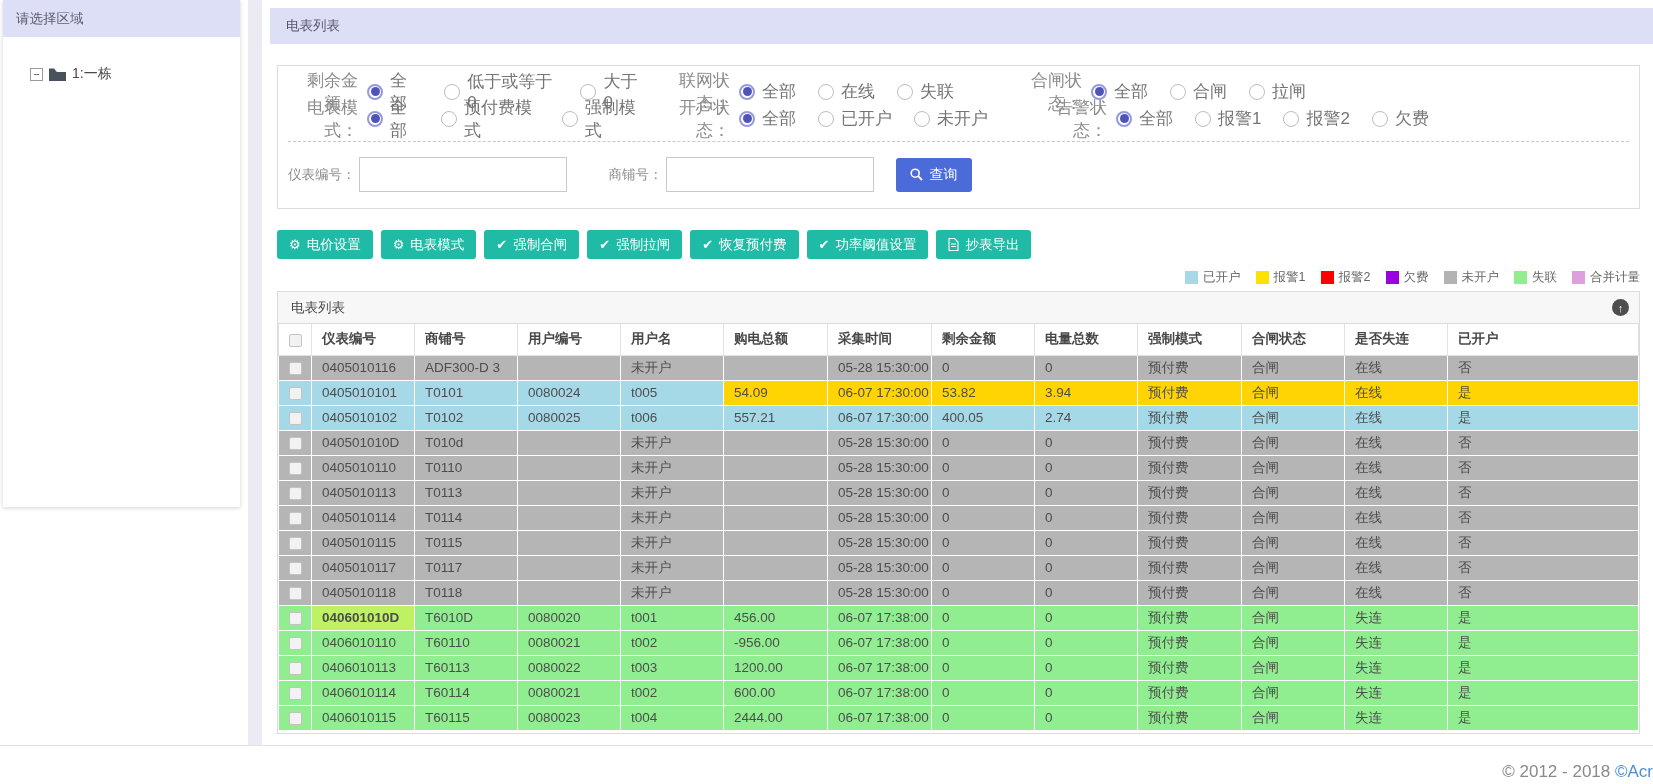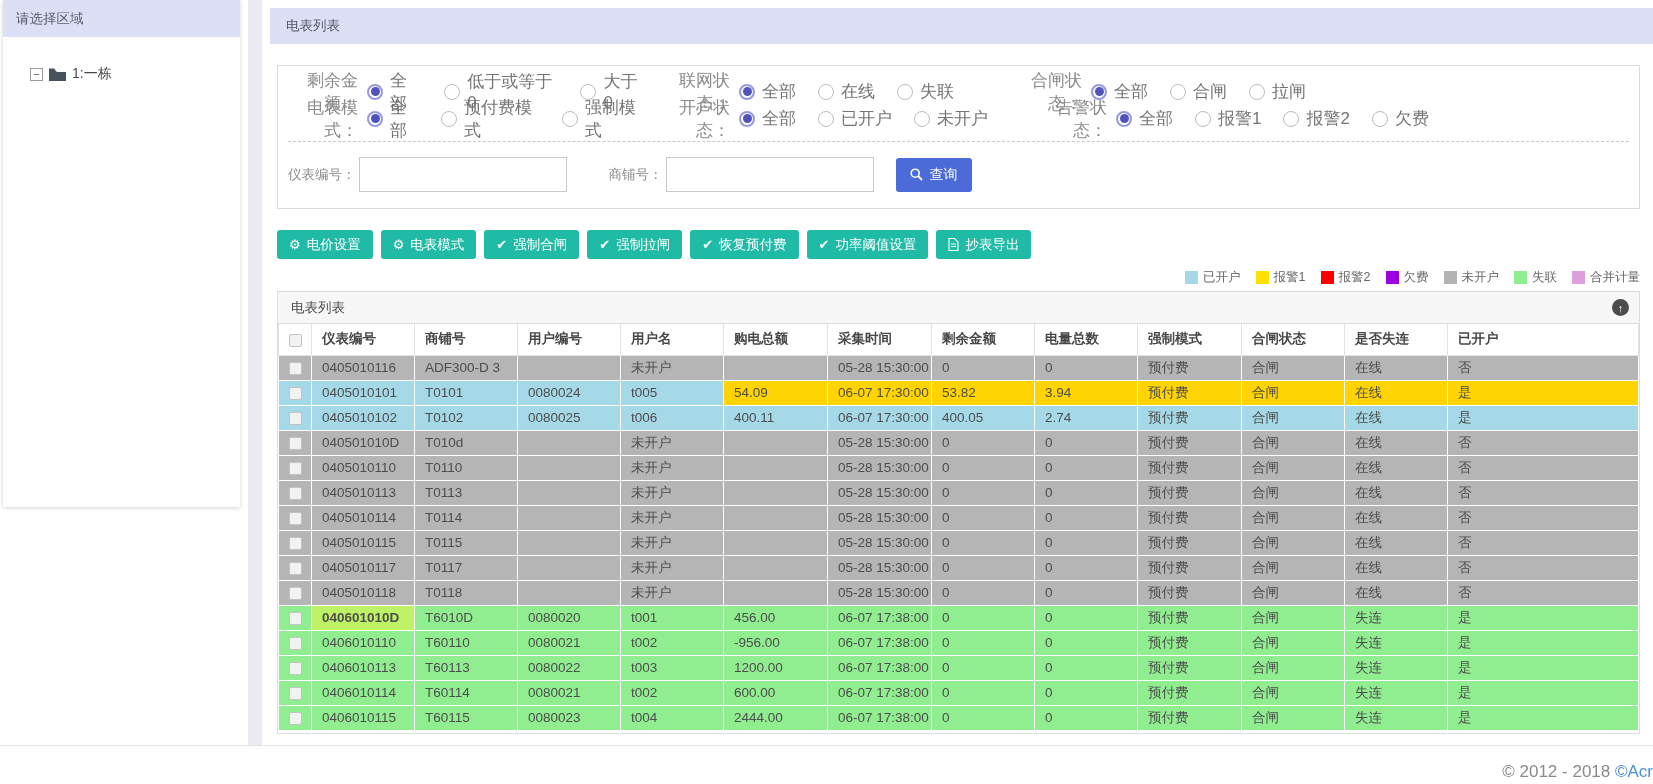--- a/index.html
+++ b/index.html
@@ -366,21 +366,21 @@
               <td style="background: rgb(255, 212, 0);">合闸</td>
               <td style="background: rgb(255, 212, 0);">在线</td>
               <td style="background: rgb(255, 212, 0);">是</td>
             </tr>
             <tr>
               <td class="cb" style="background: rgb(166, 217, 232);"><span class="checkbox"></span></td>
               <td style="background: rgb(166, 217, 232);">0405010102</td>
               <td style="background: rgb(166, 217, 232);">T0102</td>
               <td style="background: rgb(166, 217, 232);">0080025</td>
               <td style="background: rgb(166, 217, 232);">t006</td>
-              <td style="background: rgb(166, 217, 232);">400.11</td>
+              <td style="background: rgb(166, 217, 232);">557.21</td>
               <td style="background: rgb(166, 217, 232);">06-07 17:30:00</td>
               <td style="background: rgb(166, 217, 232);">400.05</td>
               <td style="background: rgb(166, 217, 232);">2.74</td>
               <td style="background: rgb(166, 217, 232);">预付费</td>
               <td style="background: rgb(166, 217, 232);">合闸</td>
               <td style="background: rgb(166, 217, 232);">在线</td>
               <td style="background: rgb(166, 217, 232);">是</td>
             </tr>
             <tr>
               <td class="cb" style="background: rgb(181, 181, 181);"><span class="checkbox"></span></td>

